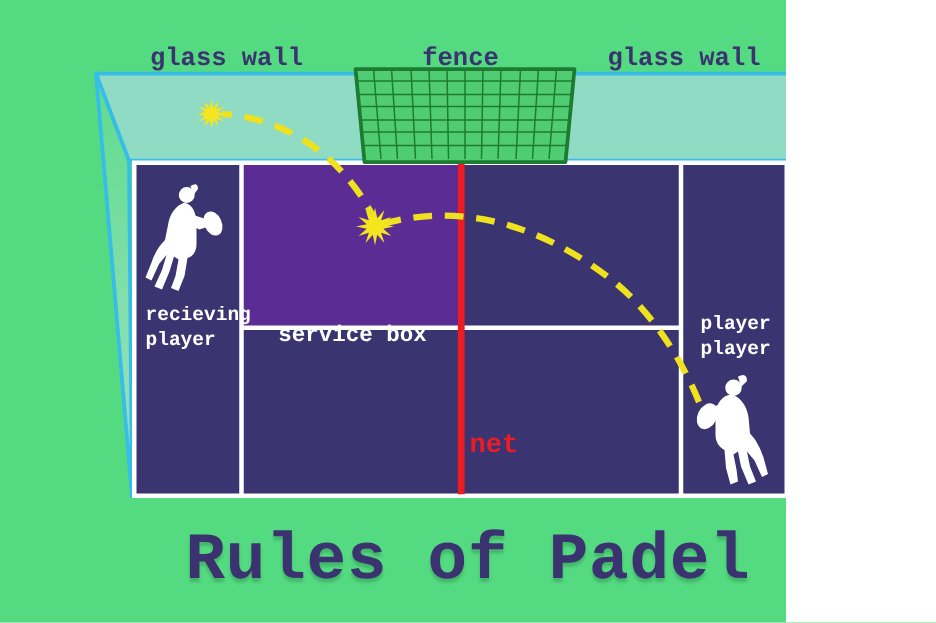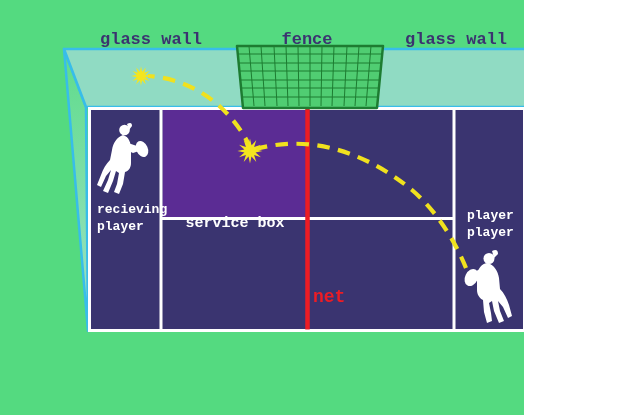--- a/index.html
+++ b/index.html
@@ -147,16 +147,17 @@
     <div>player</div>
   </div>
 
   <div class="court-lbl player-lbl" style="left:467px;top:207px;">
     <div>player</div>
     <div>player</div>
   </div>
 
   <div class="net-lbl" style="left:313px;top:287px;">net</div>
 
+  <div class="title">Rules of Padel</div>
 
   <div class="wordmark">PLAYFINDER</div>
 
 </div>
 
 </body></html>

